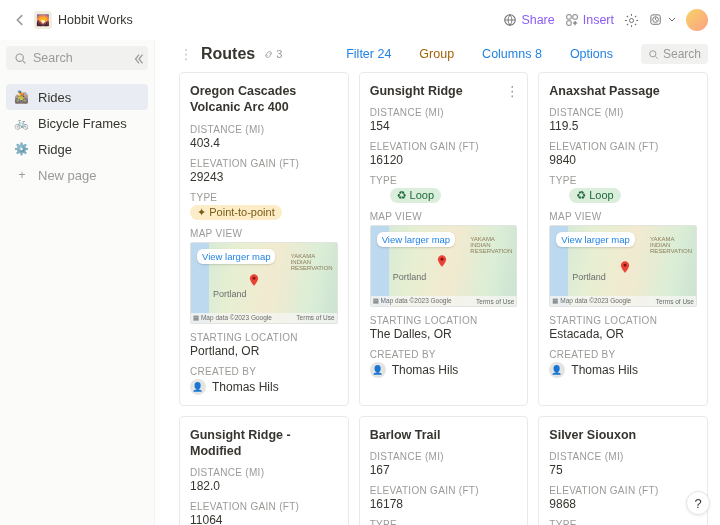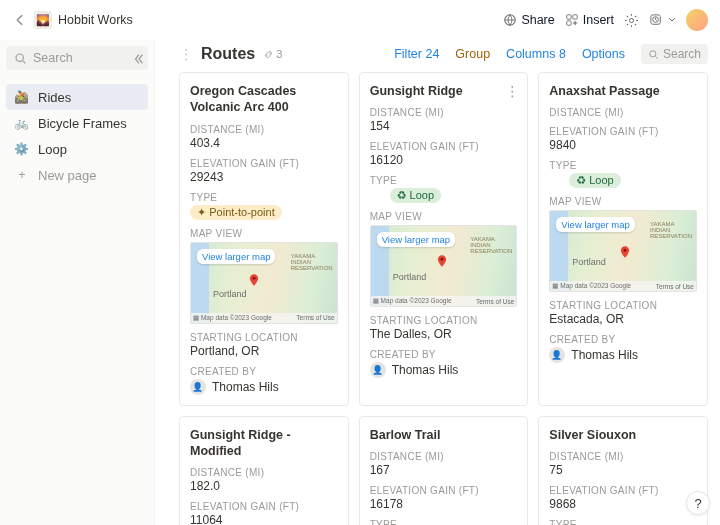--- a/index.html
+++ b/index.html
@@ -2,38 +2,38 @@
 <html><head>
 <meta charset="utf-8">
 <style>
 * { box-sizing: border-box; margin: 0; padding: 0; }
 body { font-family: -apple-system, BlinkMacSystemFont, "Segoe UI", Helvetica, Arial, sans-serif; font-size: 13px; color: #37352f; background: #fff; width: 720px; height: 525px; overflow: hidden; position: relative; }
 .topbar { display: flex; align-items: center; padding: 8px 12px; height: 40px; }
 .topbar-left { display: flex; align-items: center; gap: 6px; flex: 1; }
 .back-arrow { width: 16px; height: 16px; display: flex; align-items: center; justify-content: center; color: #9b9a97; cursor: pointer; }
 .ws-icon { width: 18px; height: 18px; background: #f0eee0; border-radius: 3px; display: flex; align-items: center; justify-content: center; font-size: 11px; }
 .ws-title { font-weight: 500; font-size: 12.5px; }
-.topbar-right { display: flex; align-items: center; gap: 10px; color: #0f172a; }
+.topbar-right { display: flex; align-items: center; gap: 10px; color: #8b5cf6; }
 .topbar-item { display: flex; align-items: center; gap: 4px; cursor: pointer; font-size: 12.5px; }
 .avatar-img { width: 22px; height: 22px; border-radius: 50%; background: linear-gradient(135deg,#f6d365,#fda085); }
 .layout { display: flex; height: calc(100% - 40px); }
 .sidebar { width: 155px; background: #fbfbfa; padding: 6px 6px; border-right: 1px solid rgba(0,0,0,0.03); position: relative; }
 .search-box { display: flex; align-items: center; gap: 6px; background: #f1f1ef; border-radius: 4px; padding: 5px 8px; color: #9b9a97; font-size: 12.5px; margin-bottom: 14px; }
 .collapse { position: absolute; right: 8px; top: 12px; color: #9b9a97; cursor: pointer; }
 .side-item { display: flex; align-items: center; gap: 8px; padding: 5px 8px; border-radius: 4px; font-size: 13px; color: #37352f; cursor: pointer; }
 .side-item.active { background: #e9edf3; font-weight: 500; }
 .side-item.new { color: #9b9a97; }
 .side-icon { width: 16px; height: 16px; display: flex; align-items: center; justify-content: center; font-size: 12px; }
 .main { flex: 1; padding: 0 12px 12px 24px; overflow-y: auto; }
 .page-header { display: flex; align-items: center; padding: 4px 0 8px 0; }
 .page-title-wrap { display: flex; align-items: center; gap: 8px; flex: 1; }
 .drag-handle { color: #c4c4c3; cursor: grab; font-size: 14px; }
 .page-title { font-size: 16px; font-weight: 700; }
 .link-badge { display: inline-flex; align-items: center; gap: 2px; color: #9b9a97; font-size: 11px; }
-.toolbar { display: flex; align-items: center; gap: 16px; font-size: 12.5px; }
+.toolbar { display: flex; align-items: center; gap: 28px; font-size: 12.5px; }
 .toolbar .blue { color: #2383e2; }
 .toolbar .gray { color: #a16207; }
 .toolbar-search { display: flex; align-items: center; gap: 4px; background: #f1f1ef; border-radius: 4px; padding: 3px 7px; color: #9b9a97; font-size: 12px; }
 .grid { display: grid; grid-template-columns: repeat(3, 1fr); gap: 10px; }
 .card { border: 1px solid #e9e9e7; border-radius: 4px; padding: 10px 10px 10px 10px; background: #fff; position: relative; }
 .card-title { font-size: 12.5px; font-weight: 600; margin-bottom: 6px; line-height: 1.3; }
 .card-more { position: absolute; top: 10px; right: 8px; color: #9b9a97; cursor: pointer; font-size: 14px; }
 .field-label { font-size: 10px; color: #9b9a97; letter-spacing: 0.03em; margin-top: 8px; margin-bottom: 1px; }
 .field-value { font-size: 12px; }
 .type-badge { display: inline-flex; align-items: center; gap: 3px; border-radius: 10px; padding: 1px 7px; font-size: 11px; }
@@ -120,21 +120,21 @@
     <div class="side-item active">
       <span class="side-icon">🚵</span>
       <span>Rides</span>
     </div>
     <div class="side-item">
       <span class="side-icon">🚲</span>
       <span>Bicycle Frames</span>
     </div>
     <div class="side-item">
       <span class="side-icon">⚙️</span>
-      <span>Loop</span>
+      <span>Ridge</span>
     </div>
     <div class="side-item new">
       <span class="side-icon">+</span>
       <span>New page</span>
     </div>
   </div>
 
   <div class="main">
     <div class="page-header">
       <div class="page-title-wrap">
@@ -226,20 +226,21 @@
     <div class="field-label">CREATED BY</div>
     <div class="person">
       <div class="person-av">👤</div>
       <div class="field-value">Thomas Hils</div>
     </div>
   </div>
   <div class="card">
 
     <div class="card-title">Anaxshat Passage</div>
     <div class="field-label">DISTANCE (MI)</div>
+    <div class="field-value">119.5</div>
     <div class="field-label">ELEVATION GAIN (FT)</div>
     <div class="field-value">9840</div>
     <div class="field-label">TYPE</div>
     <div><span class="type-badge type-loop">♻ Loop</span></div>
     <div class="field-label">MAP VIEW</div>
     <div class="map">
     <div class="ocean"></div>
     <div class="view-larger">View larger map</div>
     <div class="reservation">YAKAMA<br>INDIAN<br>RESERVATION</div>
     <div class="pdx">Portland</div>

